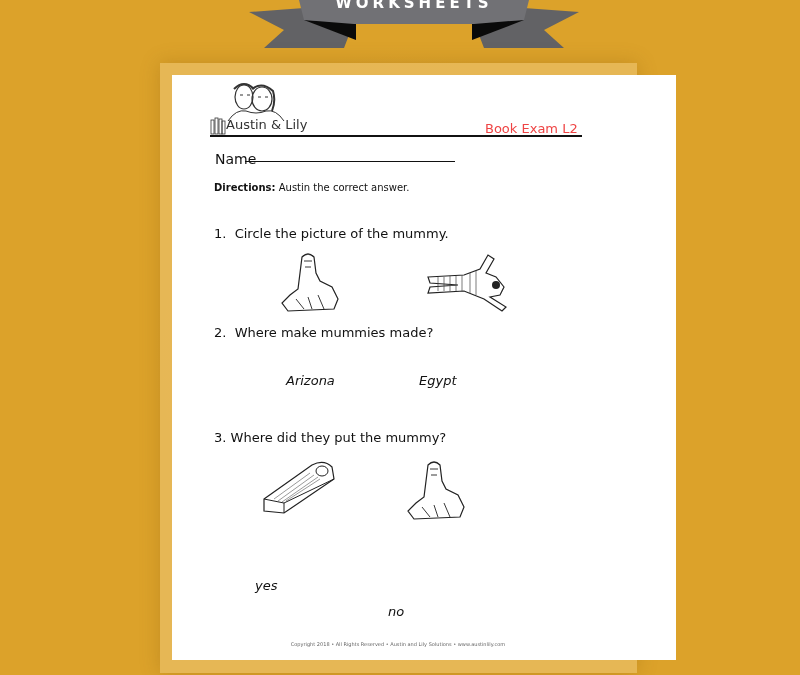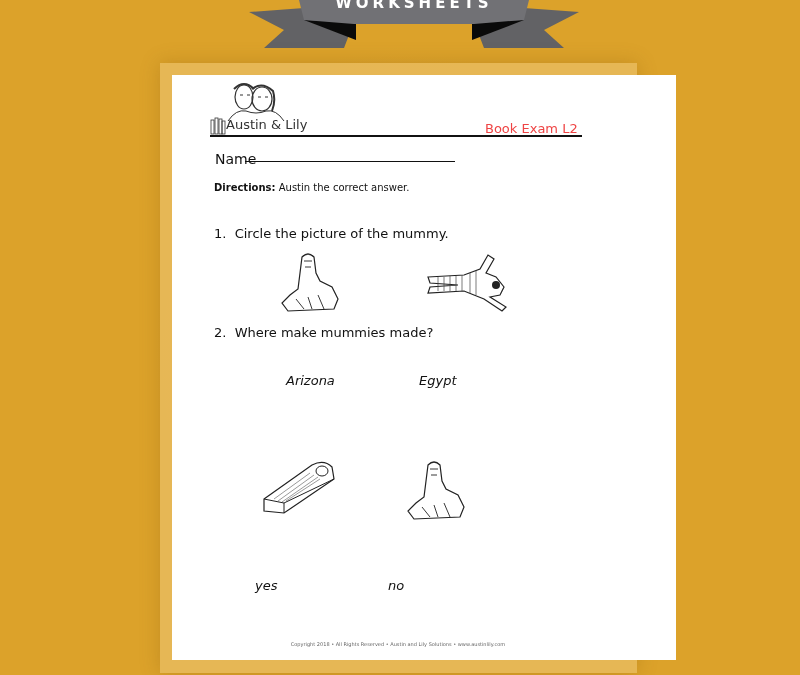--- a/index.html
+++ b/index.html
@@ -109,32 +109,36 @@
     </svg>
   </div>
 
   <div class="p-abs q" style="left:42px;top:250px;">
     <span>2.</span>&nbsp;
     <span>Where make mummies made?</span>
   </div>
   <div class="p-abs ans" style="left:114px;top:298px;">Arizona</div>
   <div class="p-abs ans" style="left:247px;top:298px;">Egypt</div>
 
+  <div class="p-abs q" style="left:42px;top:355px;">
+    <span>3.</span>
+    <span>Where did they put the mummy?</span>
+  </div>
   <div class="p-abs" style="left:88px;top:384px;">
     <svg width="76" height="60">
       <path d="M4,40 L52,6 Q64,0 72,8 L74,20 L24,54 L4,52 Z" fill="#fff" stroke="#222" stroke-width="1.2"></path>
       <path d="M4,40 L24,44 L74,20 M24,44 L24,54" fill="none" stroke="#222" stroke-width="1"></path>
       <path d="M14,40 L50,14 M18,42 L54,16 M22,43 L58,18 M26,42 L60,20" stroke="#555" stroke-width="0.6"></path>
       <ellipse cx="62" cy="12" rx="6" ry="5" fill="none" stroke="#222" stroke-width="1"></ellipse>
     </svg>
   </div>
   <div class="p-abs" style="left:232px;top:384px;">
     <svg width="62" height="62">
       <path d="M24,6 Q30,0 36,6 L38,22 L42,30 L54,36 L60,48 L56,58 L10,60 L4,52 L12,44 L20,38 L22,22 Z" fill="#fff" stroke="#222" stroke-width="1.2"></path>
       <path d="M26,10 h8 M27,16 h6 M18,48 l8,10 M30,46 l4,12 M40,44 l6,14" stroke="#222" stroke-width="0.9"></path>
     </svg>
   </div>
 
   <div class="p-abs ans" style="left:83px;top:503px;">yes</div>
-  <div class="p-abs ans" style="left:216px;top:503px;">no</div>
+  <div class="p-abs ans" style="left:216px;top:529px;">no</div>
 
   <div class="p-abs footer" style="top:566px;">Copyright 2018 • All Rights Reserved • Austin and Lily Solutions • www.austinlily.com</div>
 </div>
 
 </body></html>

